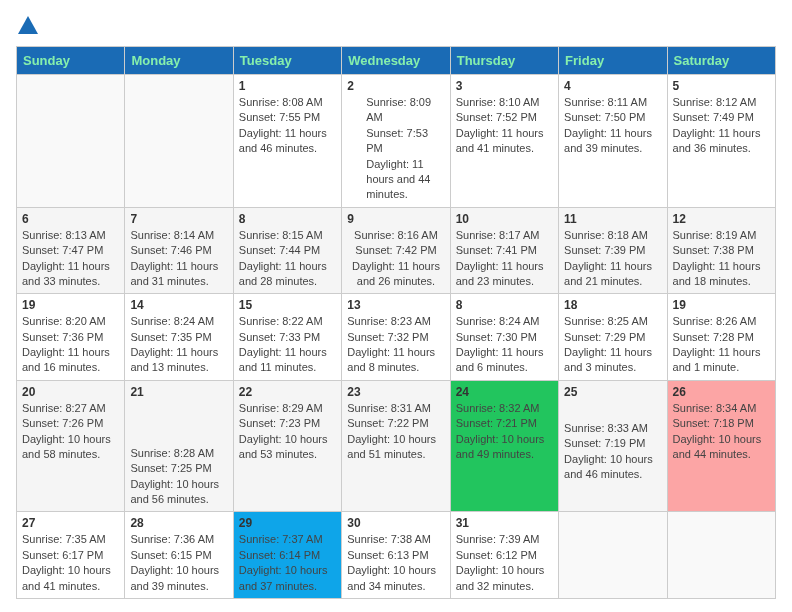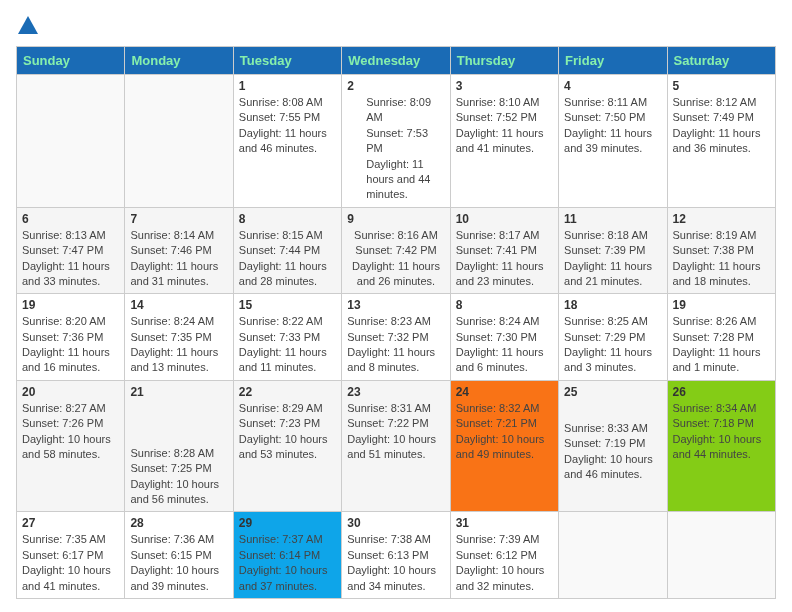--- a/index.html
+++ b/index.html
@@ -264,33 +264,33 @@
           <div class="day-info" style="white-space: pre-line;">Sunrise: 8:29 AM
 Sunset: 7:23 PM
 Daylight: 10 hours and 53 minutes.</div>
         </td>
         <td style="background-color: rgb(245, 245, 245);">
           <span class="day-number">23</span>
           <div class="day-info" style="white-space: pre-line;">Sunrise: 8:31 AM
 Sunset: 7:22 PM
 Daylight: 10 hours and 51 minutes.</div>
         </td>
-        <td style="background-color: #f97316;">
+        <td style="background-color: #22c55e;">
           <span class="day-number">24</span>
           <div class="day-info" style="white-space: pre-line;">Sunrise: 8:32 AM
 Sunset: 7:21 PM
 Daylight: 10 hours and 49 minutes.</div>
         </td>
         <td style="background-color: rgb(245, 245, 245);">
           <span class="day-number">25</span>
           <div class="day-info" style="white-space: pre-line; margin-top: 22px;">Sunrise: 8:33 AM
 Sunset: 7:19 PM
 Daylight: 10 hours and 46 minutes.</div>
         </td>
-        <td style="background-color: #84cc16;">
+        <td style="background-color: #fca5a5;">
           <span class="day-number">26</span>
           <div class="day-info" style="white-space: pre-line;">Sunrise: 8:34 AM
 Sunset: 7:18 PM
 Daylight: 10 hours and 44 minutes.</div>
         </td>
       </tr>
       <tr>
         <td style="background-color: rgb(255, 255, 255);">
           <span class="day-number">27</span>
           <div class="day-info" style="white-space: pre-line;">Sunrise: 7:35 AM

